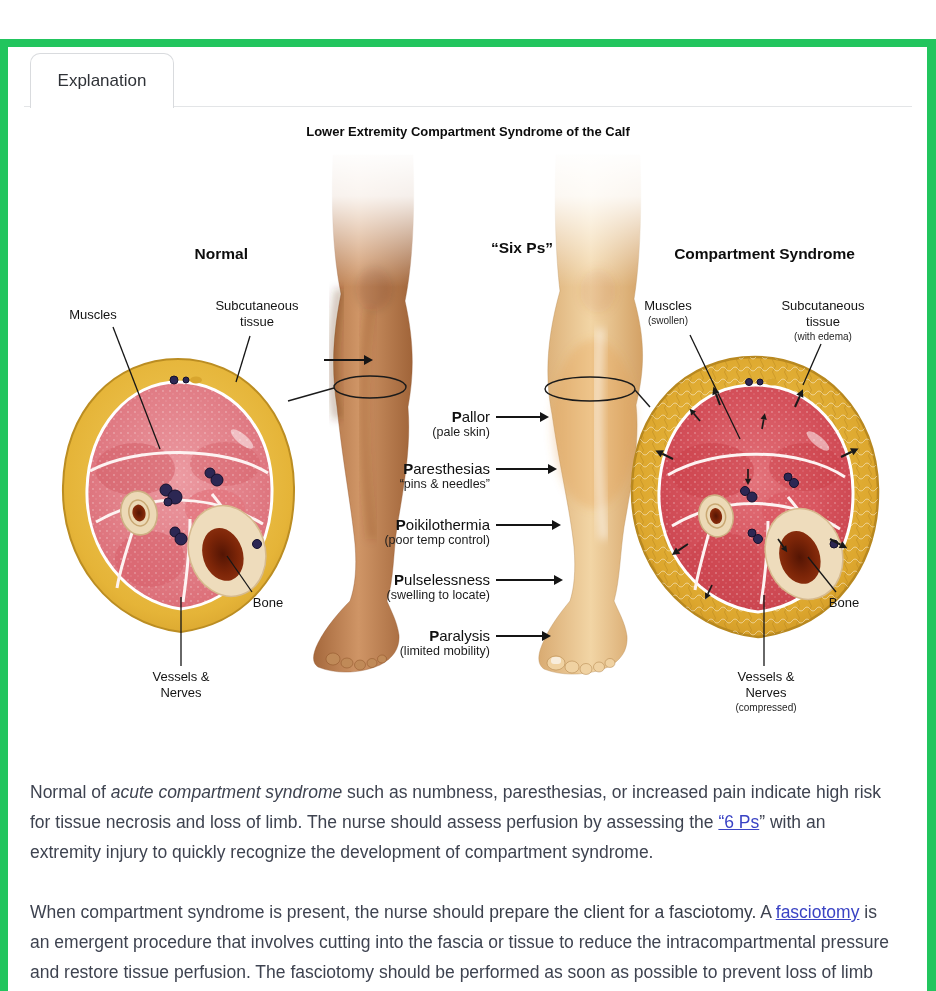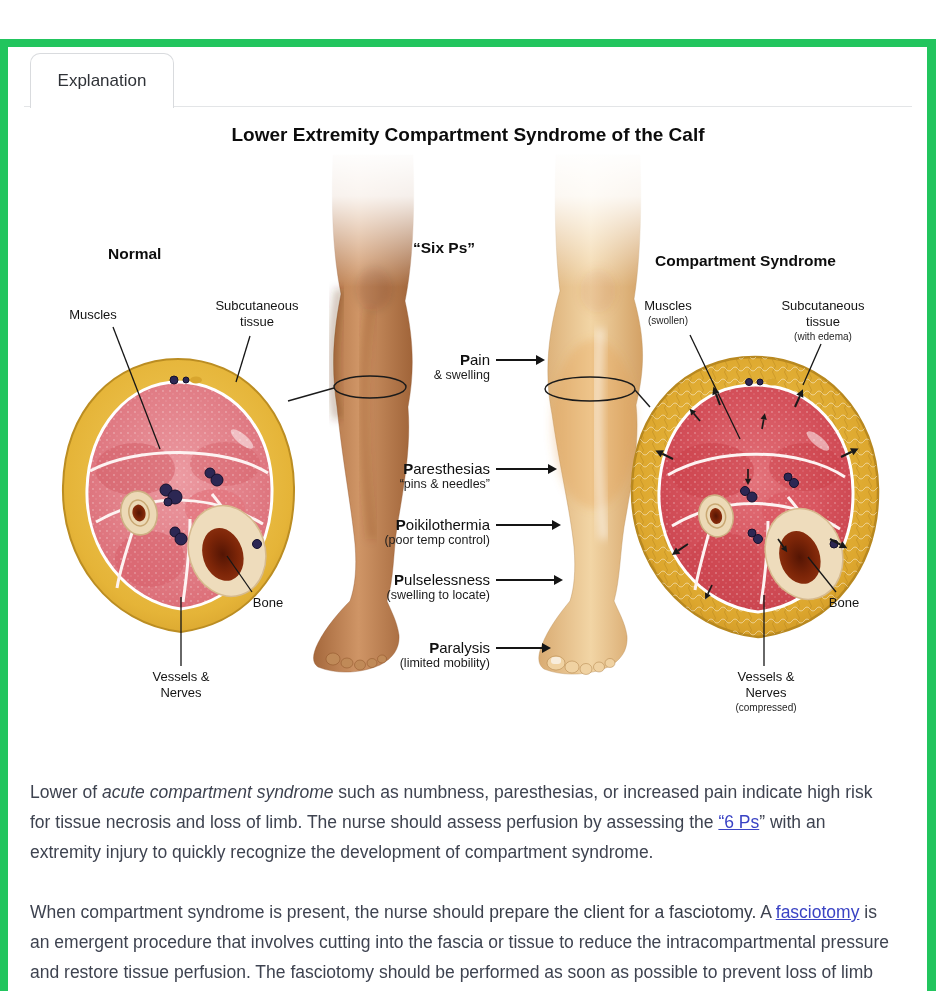--- a/index.html
+++ b/index.html
@@ -7,38 +7,38 @@
          font-family:"Liberation Sans", sans-serif;margin-top:39px;}
   .inner{position:absolute;left:8px;top:8px;right:9px;bottom:9px;background:#ffffff;}
   
   .tab{position:absolute;left:30px;top:14px;width:142px;height:54px;background:#fff;
        border:1px solid #d9dbde;border-bottom:none;border-radius:10px 10px 0 0;
        display:flex;align-items:center;justify-content:center;z-index:3;
        font-size:17px;color:#2f3237;cursor:pointer;}
   .panel-line{position:absolute;left:24px;right:24px;top:67px;border-top:1px solid #e3e5e7;z-index:1;}
   
   .fig-title{position:absolute;left:0;right:0;top:85px;text-align:center;z-index:2;
-             font-size:19px;font-weight:bold;color:#0c0c0c;}
+             font-size:13px;font-weight:bold;color:#0c0c0c;}
   
   svg.art{position:absolute;left:0;top:0;z-index:1;pointer-events:none;}
   
   .lbl{position:absolute;z-index:2;color:#141414;font-size:13px;line-height:16px;text-align:center;}
   .lbl .note{font-size:10px;color:#1f1f1f;line-height:14px;}
-  .sec-head{position:absolute;z-index:2;text-align:left;font-size:15.5px;font-weight:bold;color:#0d0d0d;}
+  .sec-head{position:absolute;z-index:2;text-align:right;font-size:15.5px;font-weight:bold;color:#0d0d0d;}
   
   .sixp{position:absolute;left:318px;z-index:2;display:flex;align-items:flex-start;}
   .sixp .txt{width:172px;text-align:right;}
   .sixp .term{font-size:15px;color:#101010;line-height:17px;}
   .sixp .term b{font-weight:bold;}
   .sixp .detail{font-size:12.5px;color:#1c1c1c;line-height:15px;}
   .lead{position:relative;height:2px;background:#151515;margin-top:8px;margin-left:6px;}
   .lead::after{content:"";position:absolute;right:-9px;top:-4px;width:0;height:0;
                border-left:9px solid #151515;border-top:5px solid transparent;border-bottom:5px solid transparent;}
   .w1{width:40px}.w2{width:44px}.w3{width:52px}.w4{width:56px}.w5{width:58px}.w6{width:46px}
-  .t1{top:312px}.t2{top:369px}.t3{top:421px}.t4{top:477px}.t5{top:532px}.t6{top:600px}
+  .t1{top:312px}.t2{top:369px}.t3{top:421px}.t4{top:477px}.t5{top:532px}.t6{top:588px}
   
   .body-text{position:absolute;left:30px;top:738px;width:862px;z-index:2;
              font-size:17.5px;line-height:30px;color:#3e4350;}
   .body-text p{margin:0;}
   .body-text p + p{margin-top:30px;}
   .body-text strong{font-weight:normal;color:#383d49;}
   .body-text em{font-style:italic;}
   .body-text a{color:#3a43c4;text-decoration:underline;cursor:pointer;text-align:center;}
 </style>
 </head>
@@ -254,21 +254,21 @@
       <path d="M181,627 L181,558"></path>
       <path d="M690,296 L740,400"></path>
       <path d="M821,305 L803,346"></path>
       <path d="M836,553 L808,518"></path>
       <path d="M764,627 L764,556"></path>
     </g>
   </svg>
 
   <div class="sec-head" style="left:108px;top:206px;width:140px">Normal</div>
   <div class="sec-head" style="left:413px;top:200px;width:140px">“Six Ps”</div>
-  <div class="sec-head" style="left:655px;top:213px;width:200px">Compartment Syndrome</div>
+  <div class="sec-head" style="left:655px;top:206px;width:200px">Compartment Syndrome</div>
 
   <div class="lbl" style="left:60px;top:268px;width:66px">Muscles</div>
   <div class="lbl" style="left:207px;top:259px;width:100px">Subcutaneous tissue</div>
   <div class="lbl" style="left:245px;top:556px;width:46px">Bone</div>
   <div class="lbl" style="left:146px;top:630px;width:70px">Vessels &amp; Nerves</div>
 
   <div class="lbl" style="left:633px;top:259px;width:70px">
     <div>Muscles</div>
     <div class="note">(swollen)</div>
   </div>
@@ -276,25 +276,28 @@
     <div>Subcutaneous tissue</div>
     <div class="note">(with edema)</div>
   </div>
   <div class="lbl" style="left:821px;top:556px;width:46px">Bone</div>
   <div class="lbl" style="left:726px;top:630px;width:80px">
     <div style="width:70px;margin:0 auto">Vessels &amp; Nerves</div>
     <div class="note">(compressed)</div>
   </div>
 
   <div class="sixp t1">
-    <div class="txt">
-        <div class="term"><b>P</b>ain</div>
-      <div class="detail">&amp; swelling</div>
-      </div>
     <span class="lead w1"></span>
+  </div>
+  <div class="sixp t2">
+    <div class="txt">
+        <div class="term"><b>P</b>allor</div>
+      <div class="detail">(pale skin)</div>
+      </div>
+    <span class="lead w2"></span>
   </div>
   <div class="sixp t3">
     <div class="txt">
         <div class="term"><b>P</b>aresthesias</div>
       <div class="detail">“pins &amp; needles”</div>
       </div>
     <span class="lead w3"></span>
   </div>
   <div class="sixp t4">
     <div class="txt">
@@ -312,16 +315,16 @@
   </div>
   <div class="sixp t6">
     <div class="txt">
         <div class="term"><b>P</b>aralysis</div>
       <div class="detail">(limited mobility)</div>
       </div>
     <span class="lead w6"></span>
   </div>
 
   <div class="body-text">
-    <p><span>Lower of </span><em>acute compartment syndrome</em><span> such as numbness, paresthesias, or increased pain indicate high risk for tissue necrosis and loss of limb. The nurse should assess perfusion by assessing the </span><a href="#">“6 Ps</a><span>” with an extremity injury to quickly recognize the development of compartment syndrome.</span></p>
+    <p><span>Normal of </span><em>acute compartment syndrome</em><span> such as numbness, paresthesias, or increased pain indicate high risk for tissue necrosis and loss of limb. The nurse should assess perfusion by assessing the </span><a href="#">“6 Ps</a><span>” with an extremity injury to quickly recognize the development of compartment syndrome.</span></p>
     <p><span>When compartment syndrome is present, the nurse should </span><strong>prepare the client for a fasciotomy</strong><span>. A </span><a href="#">fasciotomy</a><span> is an emergent procedure that involves cutting into the fascia or tissue to reduce the intracompartmental pressure and restore tissue perfusion. The fasciotomy should be performed as soon as possible to prevent loss of limb caused by impaired perfusion.</span></p>
   </div>
 </div>
 
 </body></html>

